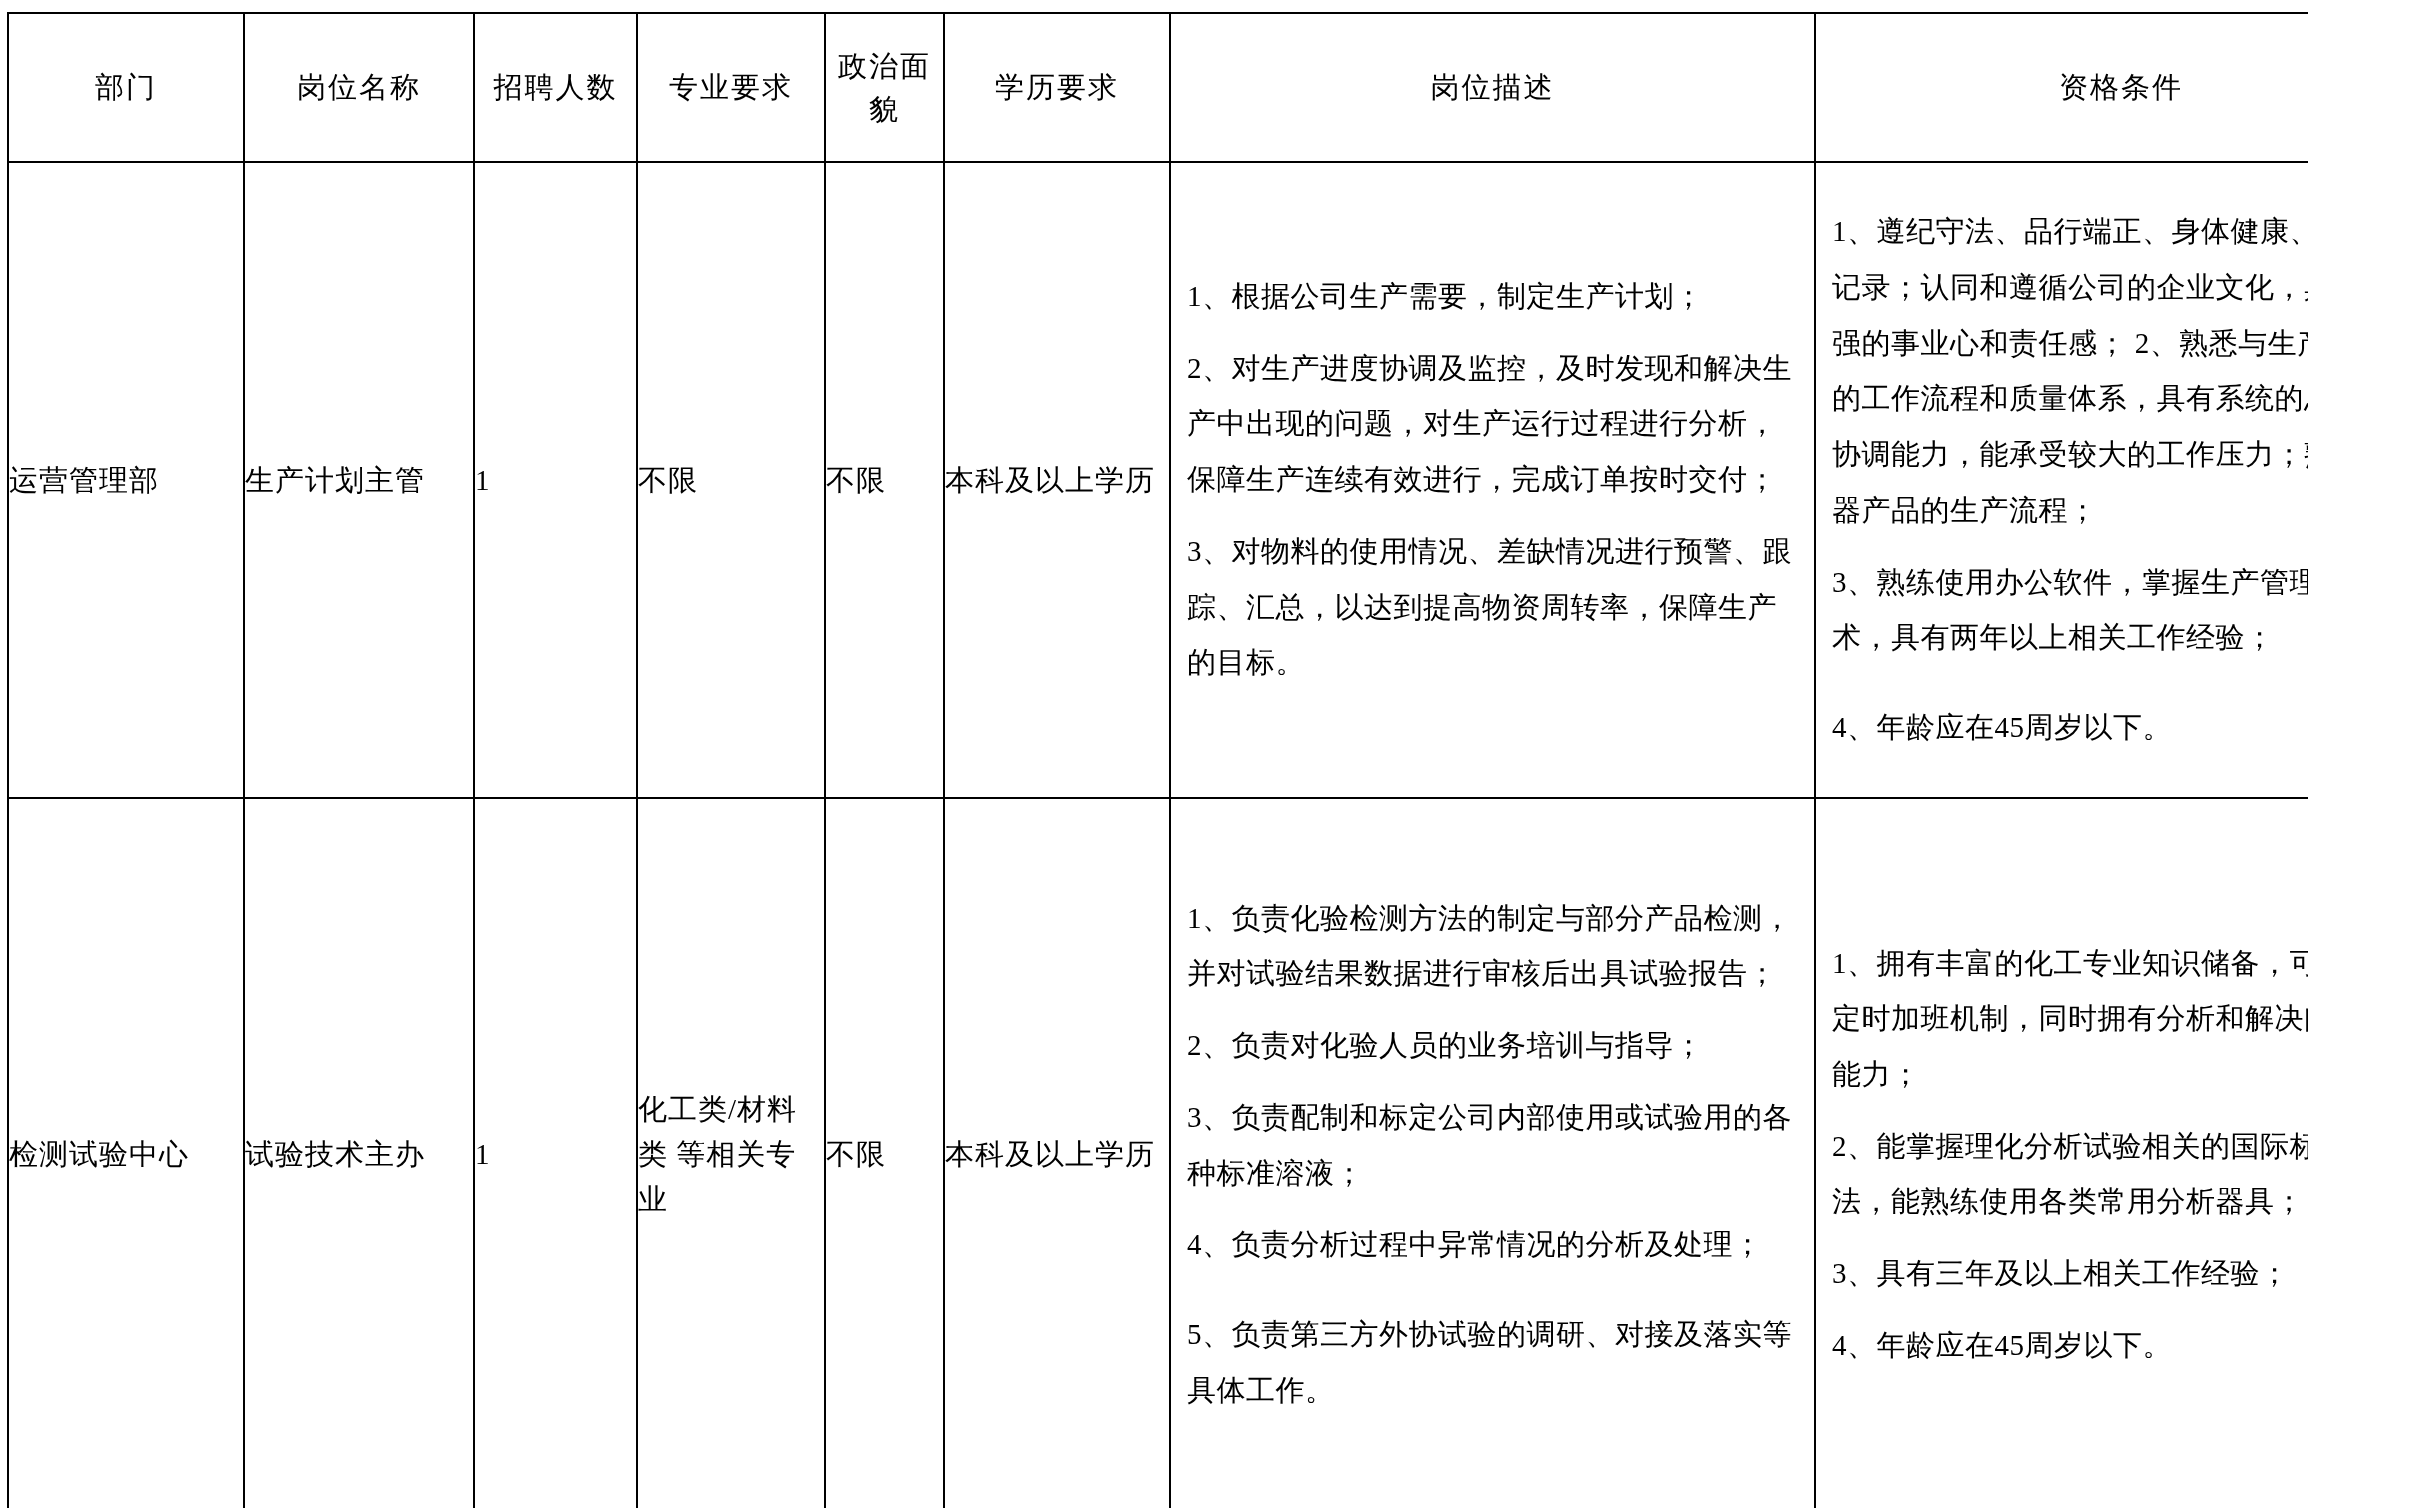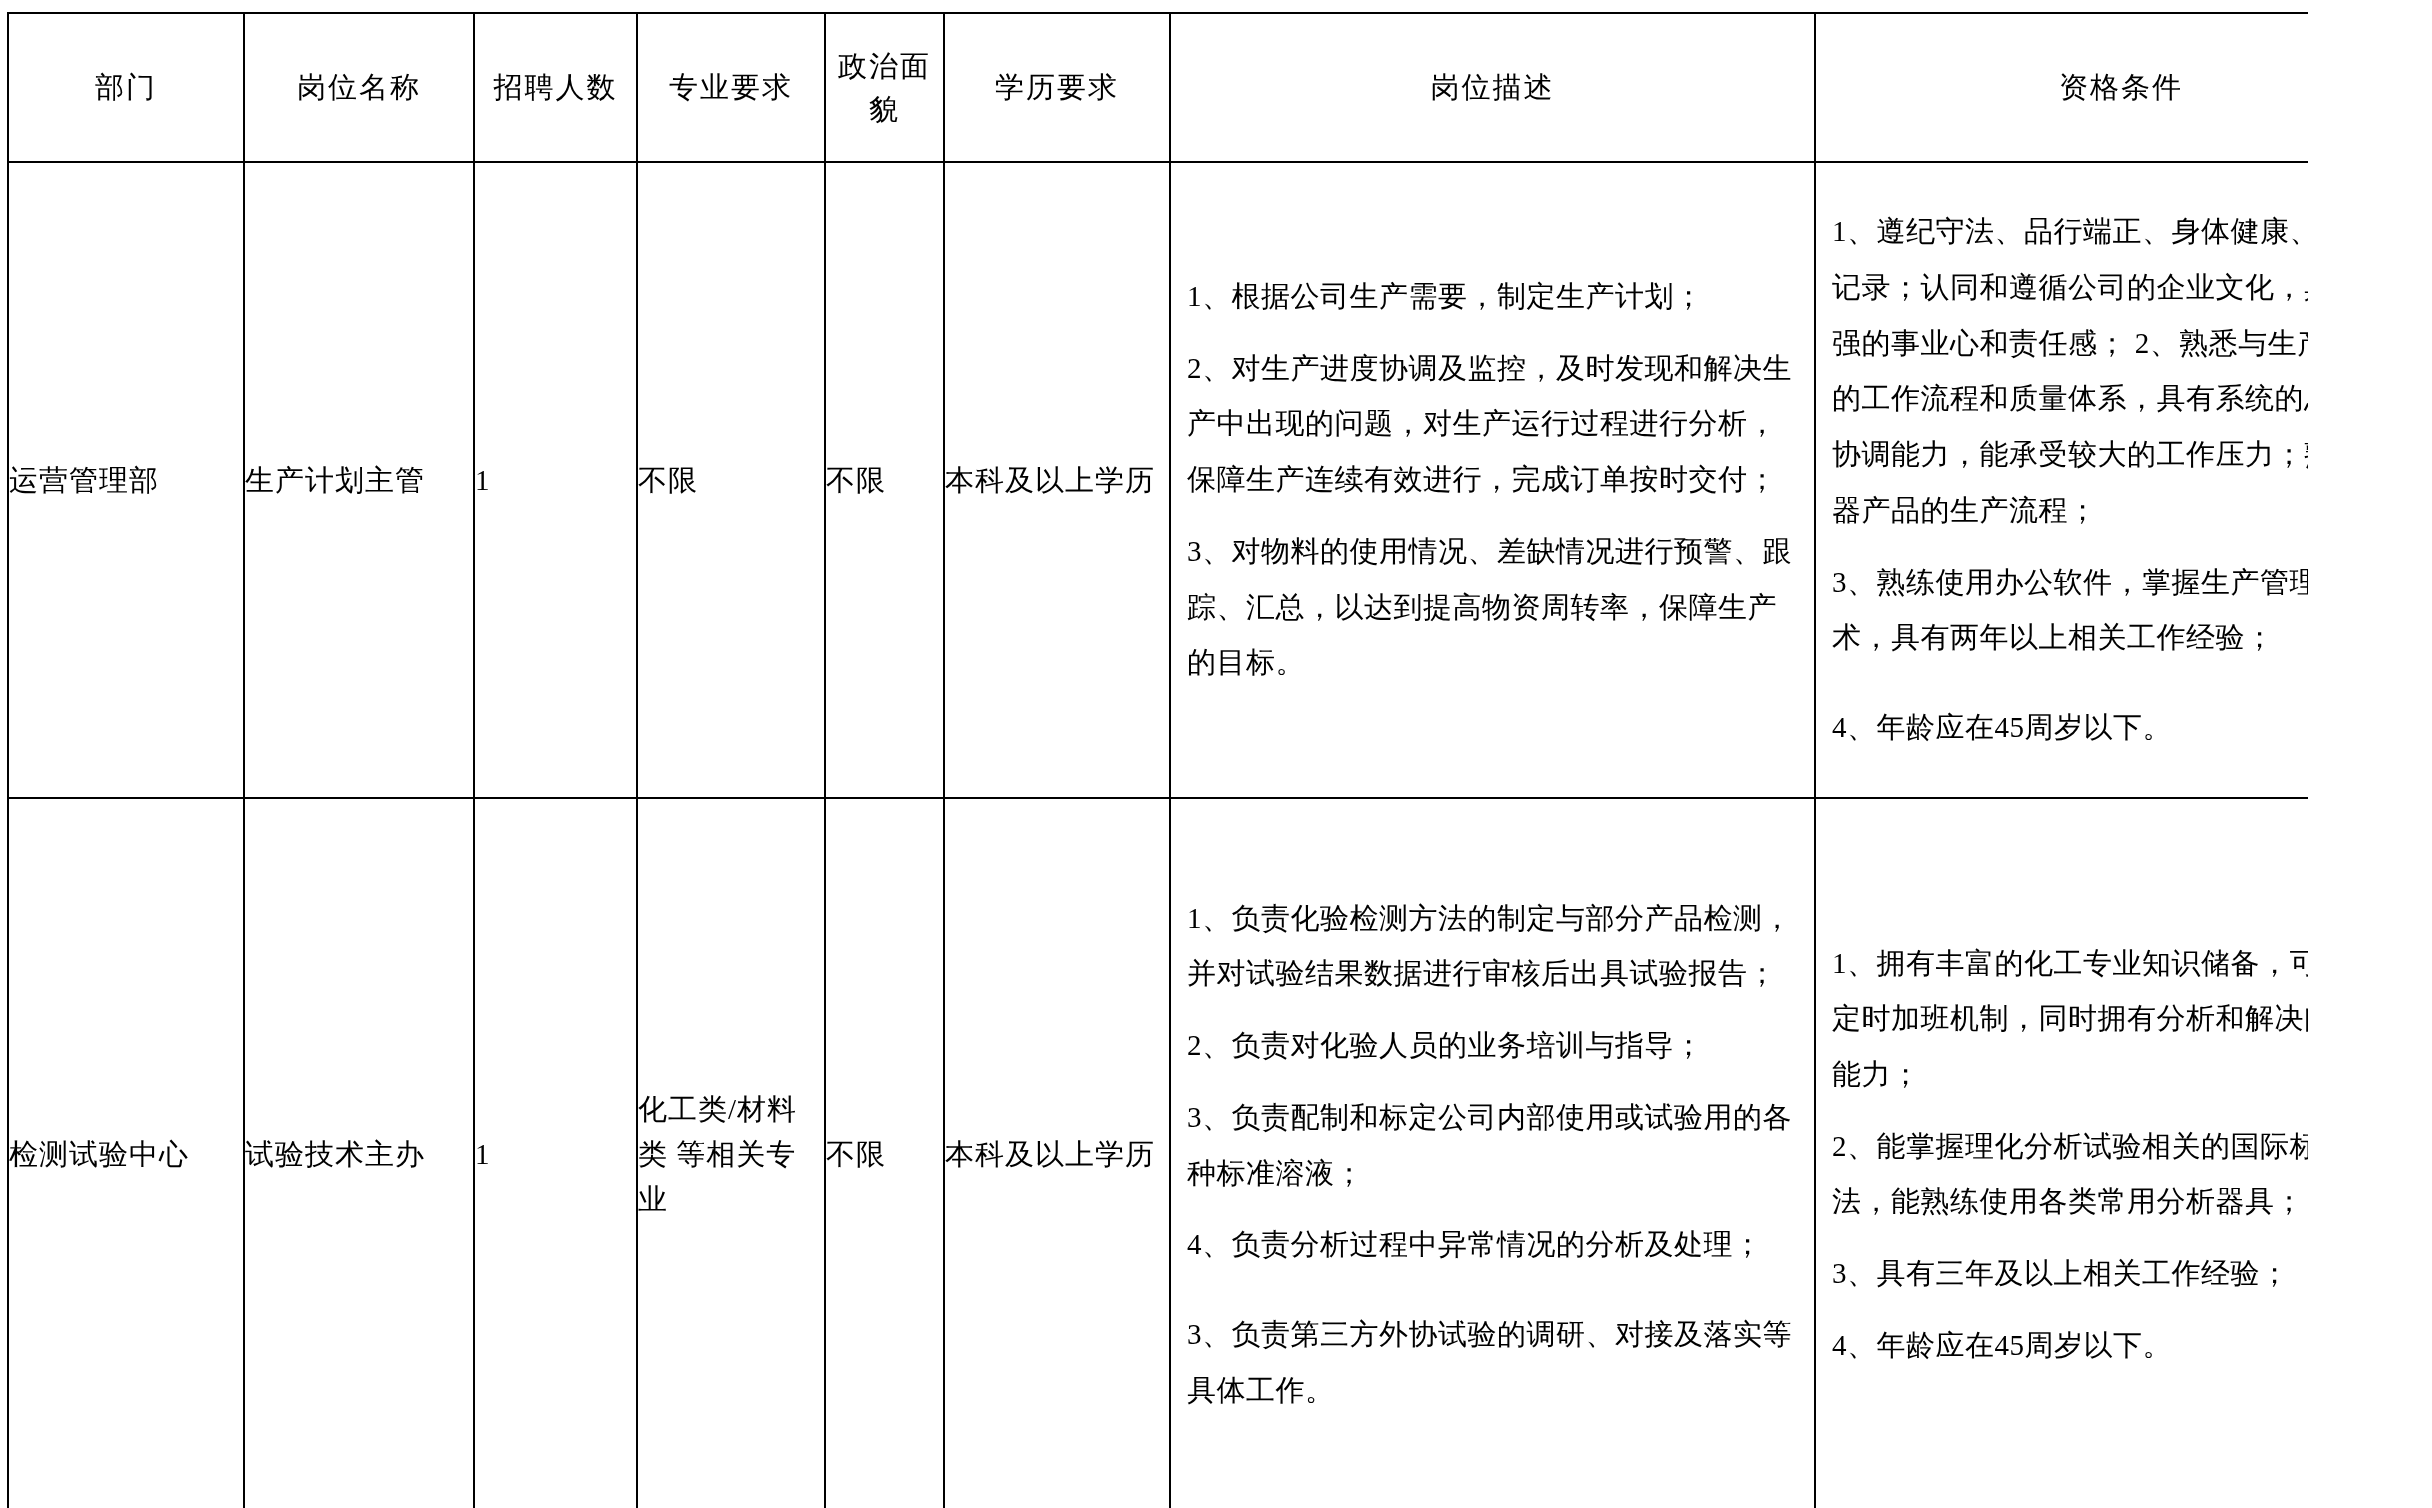--- a/index.html
+++ b/index.html
@@ -155,21 +155,21 @@
           <span class="inner">不限</span>
         </td>
         <td class="center">
           <span class="inner">本科及以上学历</span>
         </td>
         <td class="body-cell">
           <p>1、负责化验检测方法的制定与部分产品检测，并对试验结果数据进行审核后出具试验报告；</p>
           <p>2、负责对化验人员的业务培训与指导；</p>
           <p>3、负责配制和标定公司内部使用或试验用的各种标准溶液；</p>
           <p>4、负责分析过程中异常情况的分析及处理；</p>
-          <p class="gap-before">3、负责第三方外协试验的调研、对接及落实等具体工作。</p>
+          <p class="gap-before">5、负责第三方外协试验的调研、对接及落实等具体工作。</p>
         </td>
         <td class="body-cell">
           <p>1、拥有丰富的化工专业知识储备，可适应不定时加班机制，同时拥有分析和解决问题的能力；</p>
           <p>2、能掌握理化分析试验相关的国际标准及方法，能熟练使用各类常用分析器具；</p>
           <p>3、具有三年及以上相关工作经验；</p>
           <p>4、年龄应在45周岁以下。</p>
         </td>
       </tr>
     </tbody>
   </table>

